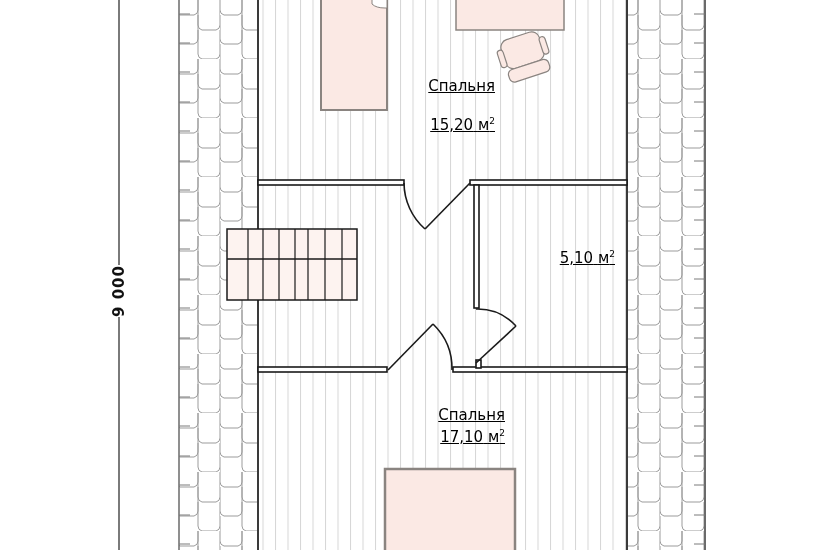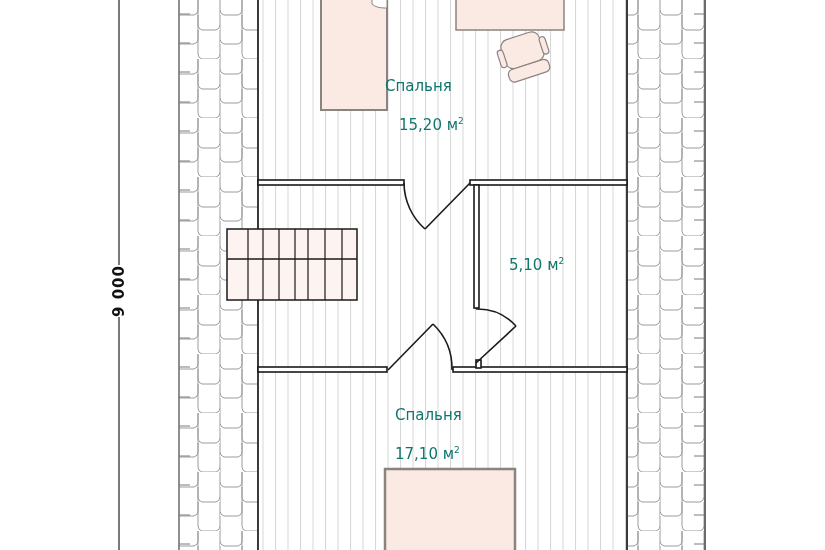--- a/index.html
+++ b/index.html
@@ -1,18 +1,18 @@
 <!DOCTYPE html>
 <html><head>
 <meta charset="utf-8">
 <style>
   html, body { margin: 0; padding: 0; background: #ffffff; }
   body { width: 825px; height: 550px; position: relative; overflow: hidden; font-family: "DejaVu Sans", sans-serif; }
   #plan { position: absolute; left: 0; top: 0; width: 825px; height: 550px; }
-  .room-label { position: absolute; color: #0f766e; font-size: 15px; text-align: left; line-height: 19px; white-space: nowrap; }
+  .room-label { position: absolute; color: #000000; font-size: 15px; text-align: right; line-height: 19px; white-space: nowrap; text-decoration: underline; }
   .room-label sup { font-size: 9px; vertical-align: 6px; line-height: 0; }
   .dim-text { position: absolute; left: 106px; top: 265px; width: 26px; height: 52px; background: #fff; display: flex; align-items: center; justify-content: center; }
   .dim-text span { display: block; transform: rotate(-90deg); font-weight: bold; font-size: 15px; color: #111; white-space: nowrap; letter-spacing: 1px; }
 </style>
 </head>
 <body>
 
 <div id="plan">
   <svg width="825" height="550" viewBox="0 0 825 550" xmlns="http://www.w3.org/2000/svg">
     <defs>
@@ -161,24 +161,24 @@
   
   <div class="room-label" style="left:385px; top:77px; width:110px;">
     <div>Спальня</div>
     <div style="margin-top:20px; padding-left:14px;">
       <span>15,20</span> <span>м</span><sup>2</sup>
     </div>
   </div>
 
 
   <div class="room-label" style="left:505px; top:246px; width:110px;">
-    <div style="margin-top:10px; padding-left:4px;">
+    <div style="margin-top:3px; padding-left:4px;">
       <span>5,10</span> <span>м</span><sup>2</sup>
     </div>
   </div>
 
   <div class="room-label" style="left:395px; top:406px; width:110px;">
     <div>Спальня</div>
-    <div style="margin-top:20px;">
+    <div style="margin-top:3px;">
       <span>17,10</span> <span>м</span><sup>2</sup>
     </div>
   </div>
 </div>
 
 </body></html>

